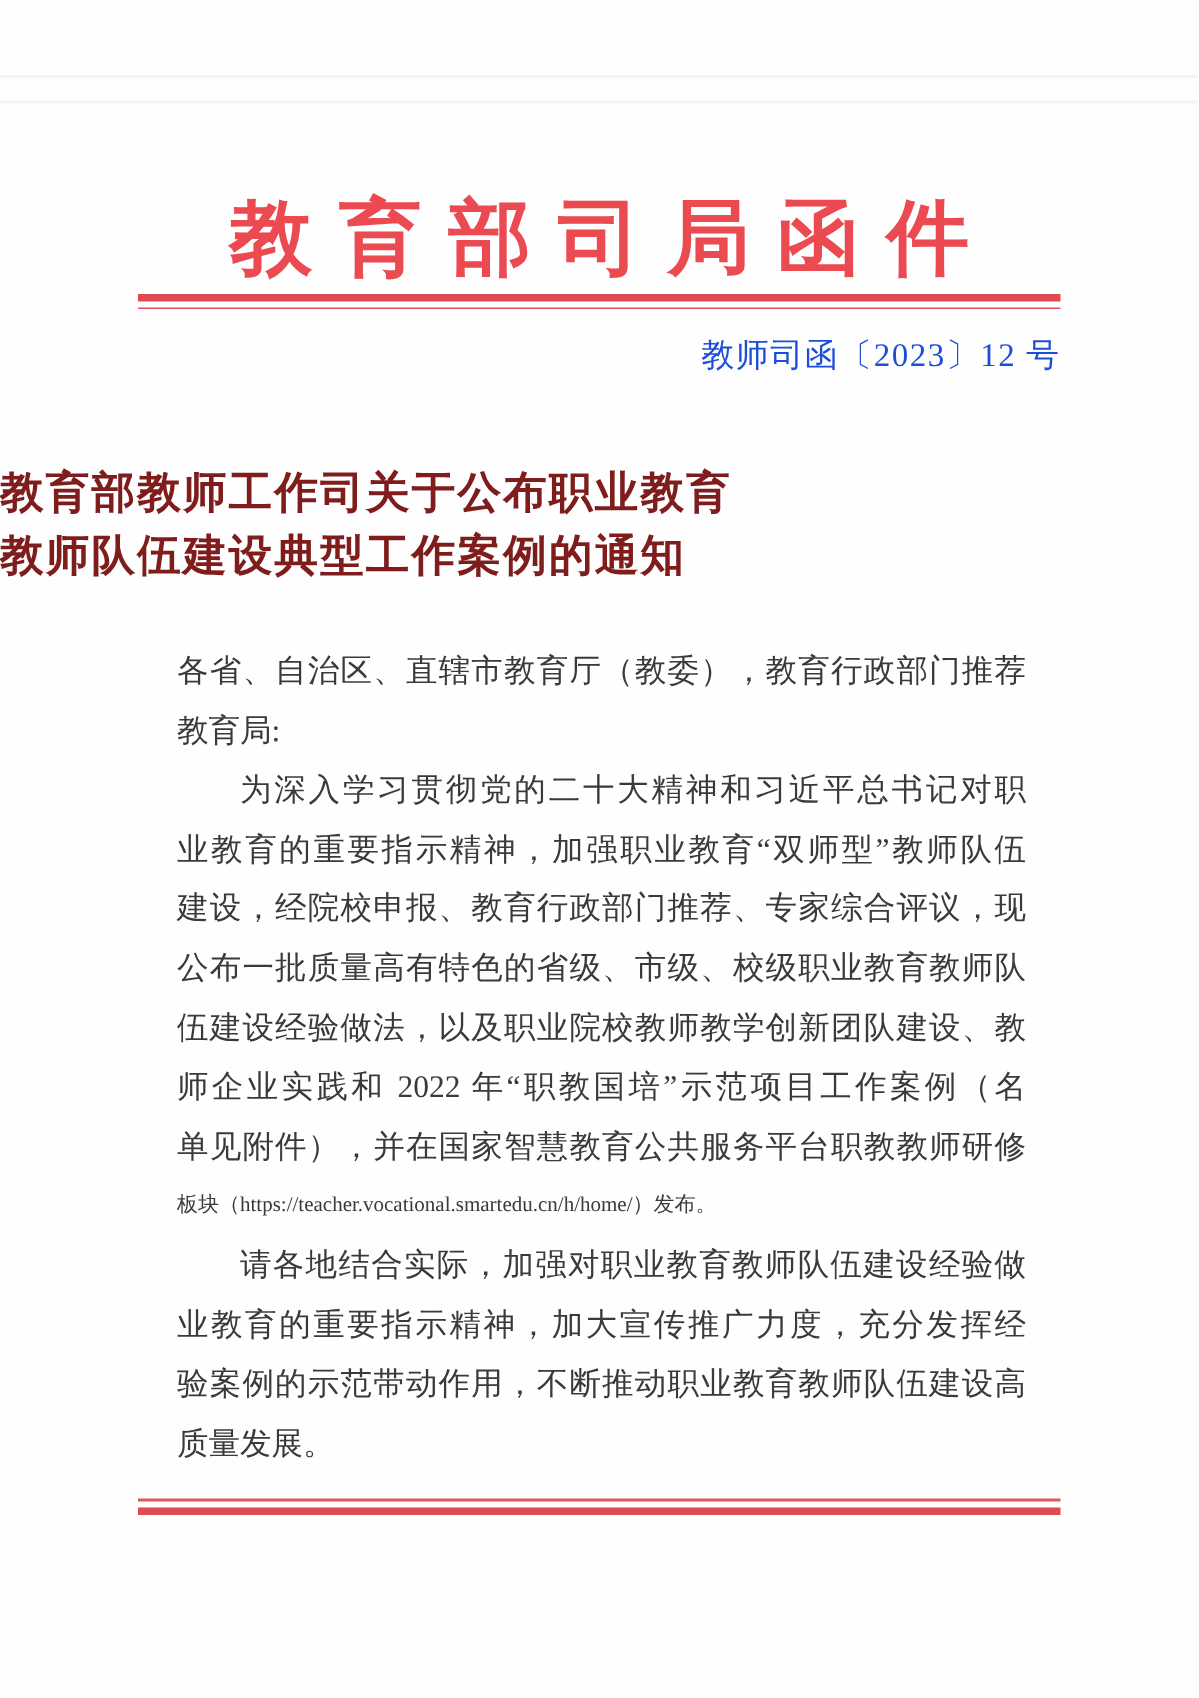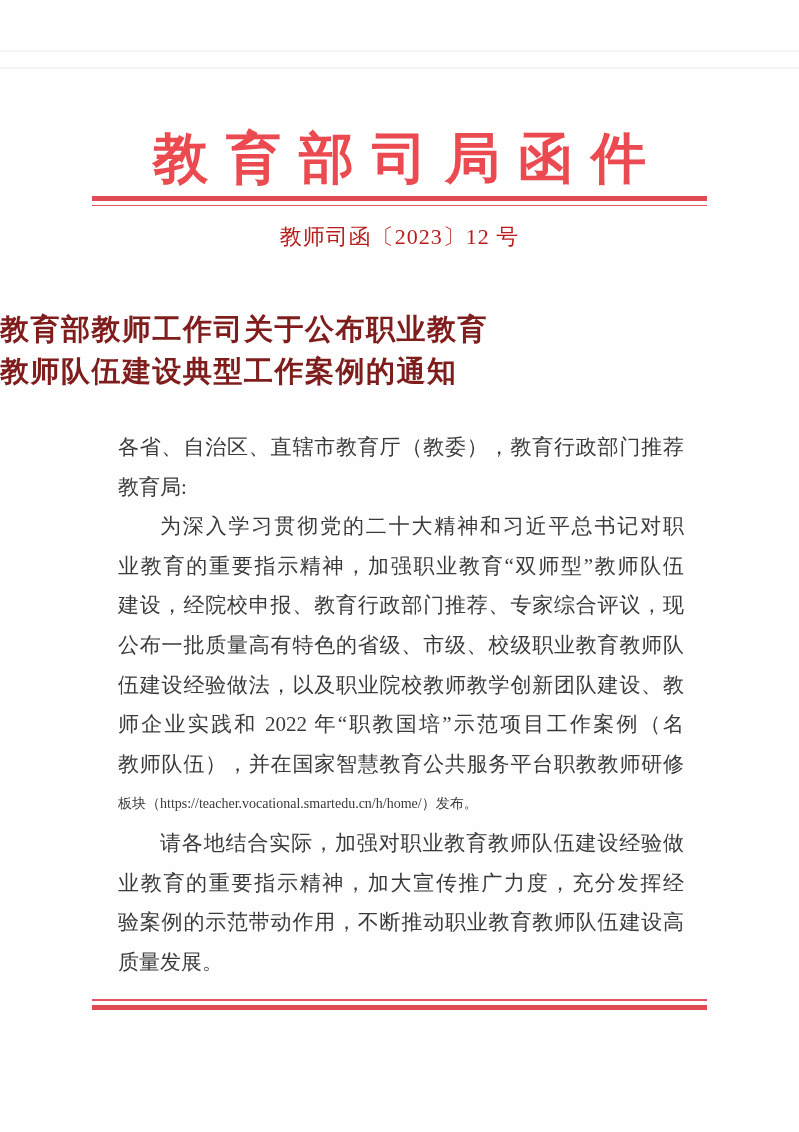--- a/index.html
+++ b/index.html
@@ -42,23 +42,23 @@
   .rule-bottom { top: 999px; }
   .rule .thick { height: 4.5px; background: #e04a52; }
   .rule .thin  { height: 1.8px; background: #e25560; }
   .rule .gap   { height: 4px; background: transparent; }
 
   .doc-number {
     position: absolute;
     top: 222px;
     left: 92px;
     width: 615px;
-    text-align: center;
+    text-align: right;
     font-size: 22px;
-    color: #b91c1c;
+    color: #1d4ed8;
     letter-spacing: 1px;
     white-space: nowrap;
   }
 
   .notice-title {
     position: absolute;
     top: 308px;
     left: 0;
     right: 0;
     text-align: left;
@@ -114,21 +114,21 @@
 
   <div class="body-text">
     <div class="line">各省、自治区、直辖市教育厅（教委），教育行政部门推荐</div>
     <div class="line end">教育局:</div>
     <div class="line indent">为深入学习贯彻党的二十大精神和习近平总书记对职</div>
     <div class="line">业教育的重要指示精神，加强职业教育“双师型”教师队伍</div>
     <div class="line">建设，经院校申报、教育行政部门推荐、专家综合评议，现</div>
     <div class="line">公布一批质量高有特色的省级、市级、校级职业教育教师队</div>
     <div class="line">伍建设经验做法，以及职业院校教师教学创新团队建设、教</div>
     <div class="line">师企业实践和 2022 年“职教国培”示范项目工作案例（名</div>
-    <div class="line">教师队伍），并在国家智慧教育公共服务平台职教教师研修</div>
+    <div class="line">单见附件），并在国家智慧教育公共服务平台职教教师研修</div>
     <div class="line end url">板块（https://teacher.vocational.smartedu.cn/h/home/）发布。</div>
     <div class="line indent">请各地结合实际，加强对职业教育教师队伍建设经验做</div>
     <div class="line">业教育的重要指示精神，加大宣传推广力度，充分发挥经</div>
     <div class="line">验案例的示范带动作用，不断推动职业教育教师队伍建设高</div>
     <div class="line end">质量发展。</div>
   </div>
 
   <div class="rule rule-bottom">
     <div class="thin"></div>
     <div class="gap"></div>

